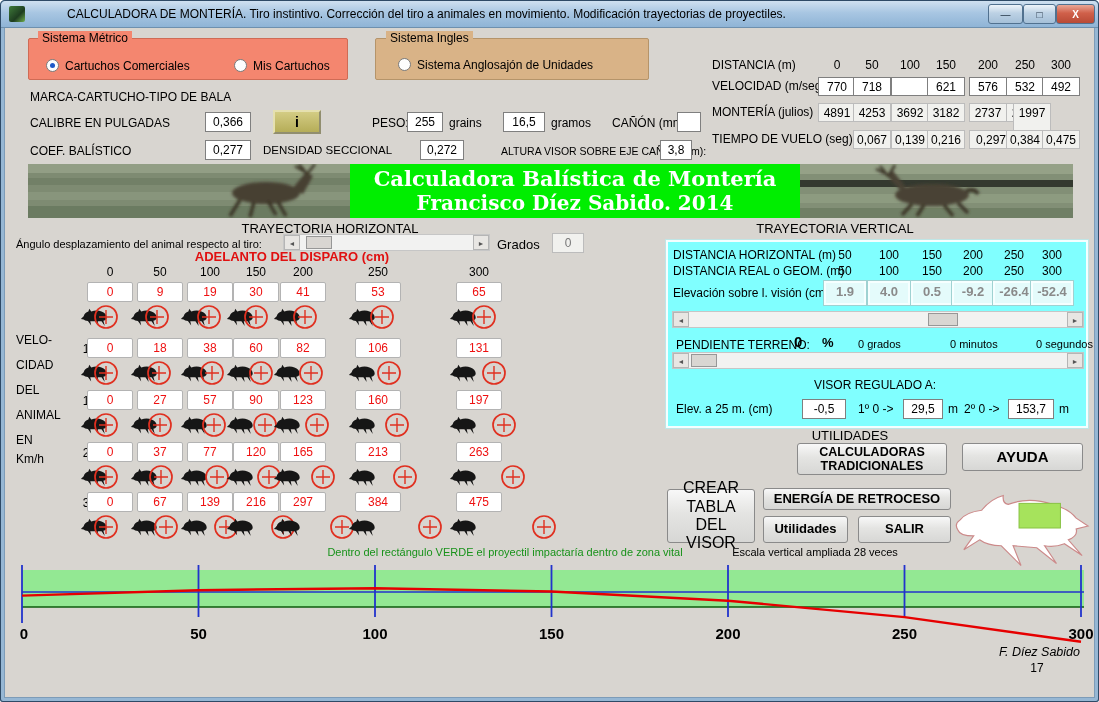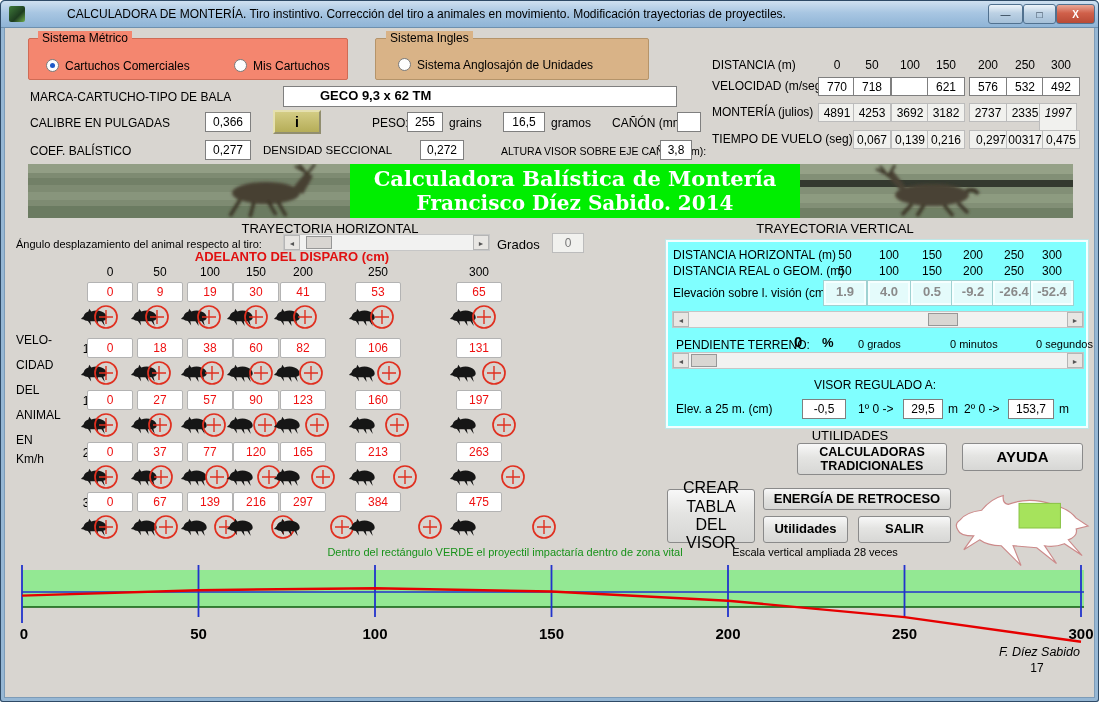--- a/index.html
+++ b/index.html
@@ -74,21 +74,20 @@
   <div class="a lbl12" style="left:65px;top:59px;">Cartuchos Comerciales</div>
   <div class="a radio" style="left:234px;top:59px;"></div>
   <div class="a lbl12" style="left:253px;top:59px;">Mis Cartuchos</div>
 
   <div class="a grp" style="left:375px;top:38px;width:272px;height:40px;background:#d9b387;border-color:#b5946a;"></div>
   <div class="a grplbl" style="left:386px;top:31px;background:#d9b387;">Sistema Ingles</div>
   <div class="a radio" style="left:398px;top:58px;"></div>
   <div class="a lbl12" style="left:417px;top:58px;">Sistema Anglosajón de Unidades</div>
 
   <div class="a lbl12" style="left:30px;top:90px;">MARCA-CARTUCHO-TIPO DE BALA</div>
-  <div class="a vbox" style="left:283px;top:86px;width:394px;height:21px;font-weight:bold;font-size:13px;padding-left:36px;">GECO 9,3 x 62 TM</div>
   <div class="a lbl12" style="left:30px;top:116px;">CALIBRE EN PULGADAS</div>
   <div class="a vbox ctr" style="left:205px;top:112px;width:46px;height:20px;">0,366</div>
   <div class="a ibtn" style="left:273px;top:110px;width:48px;height:24px;">i</div>
   <div class="a lbl12" style="left:372px;top:116px;">PESO:</div>
   <div class="a vbox ctr" style="left:407px;top:112px;width:36px;height:20px;">255</div>
   <div class="a lbl12" style="left:449px;top:116px;">grains</div>
   <div class="a vbox ctr" style="left:503px;top:112px;width:42px;height:20px;">16,5</div>
   <div class="a lbl12" style="left:551px;top:116px;">gramos</div>
   <div class="a lbl12" style="left:612px;top:116px;">CAÑÓN (mm)</div>
   <div class="a vbox" style="left:677px;top:112px;width:24px;height:20px;"></div>
@@ -201,27 +200,27 @@
     <div class="a vbox ctr" style="left: 969px; top: 77px; width: 38px; height: 19px;">576</div>
     <div class="a vbox ctr" style="left: 1006px; top: 77px; width: 38px; height: 19px;">532</div>
     <div class="a vbox ctr" style="left: 1042px; top: 77px; width: 38px; height: 19px;">492</div>
     <div class="a lbl12" style="left: 712px; top: 105px; width: 135px;">MONTERÍA (julios)</div>
     <div class="a gbox ctr" style="left: 818px; top: 103px; width: 38px; height: 19px;">4891</div>
     <div class="a gbox ctr" style="left: 853px; top: 103px; width: 38px; height: 19px;">4253</div>
     <div class="a gbox ctr" style="left: 891px; top: 103px; width: 38px; height: 19px;">3692</div>
     <div class="a gbox ctr" style="left: 927px; top: 103px; width: 38px; height: 19px;">3182</div>
     <div class="a gbox ctr" style="left: 969px; top: 103px; width: 38px; height: 19px;">2737</div>
     <div class="a gbox ctr" style="left: 1006px; top: 103px; width: 38px; height: 19px;">2335</div>
-    <div class="a gbox ctr" style="left: 1039px; top: 103px; width: 38px; height: 35px; font-style: italic;">1997</div>
+    <div class="a gbox ctr" style="left: 1013px; top: 103px; width: 38px; height: 35px;">1997</div>
     <div class="a lbl12" style="left: 712px; top: 132px; width: 135px;">TIEMPO DE VUELO (seg)</div>
     <div class="a gbox ctr" style="left: 853px; top: 130px; width: 38px; height: 19px;">0,067</div>
     <div class="a gbox ctr" style="left: 891px; top: 130px; width: 38px; height: 19px;">0,139</div>
     <div class="a gbox ctr" style="left: 927px; top: 130px; width: 38px; height: 19px;">0,216</div>
     <div class="a gbox ctr" style="left: 969px; top: 130px; width: 38px; height: 19px; text-align: right;">0,297</div>
-    <div class="a gbox ctr" style="left: 1006px; top: 130px; width: 38px; height: 19px;">00317</div>
+    <div class="a gbox ctr" style="left: 1006px; top: 130px; width: 38px; height: 19px;">0,384</div>
     <div class="a gbox ctr" style="left: 1042px; top: 130px; width: 38px; height: 19px;">0,475</div>
     <div class="a lbl12 ctr" style="left: 87px; top: 265px; width: 46px;">0</div>
     <div class="a lbl12 ctr" style="left: 137px; top: 265px; width: 46px;">50</div>
     <div class="a lbl12 ctr" style="left: 187px; top: 265px; width: 46px;">100</div>
     <div class="a lbl12 ctr" style="left: 233px; top: 265px; width: 46px;">150</div>
     <div class="a lbl12 ctr" style="left: 280px; top: 265px; width: 46px;">200</div>
     <div class="a lbl12 ctr" style="left: 355px; top: 265px; width: 46px;">250</div>
     <div class="a lbl12 ctr" style="left: 456px; top: 265px; width: 46px;">300</div>
     <div class="a lbl12" style="left: 16px; top: 333px; width: 60px;">VELO-</div>
     <div class="a lbl12" style="left: 16px; top: 358px; width: 60px;">CIDAD</div>

